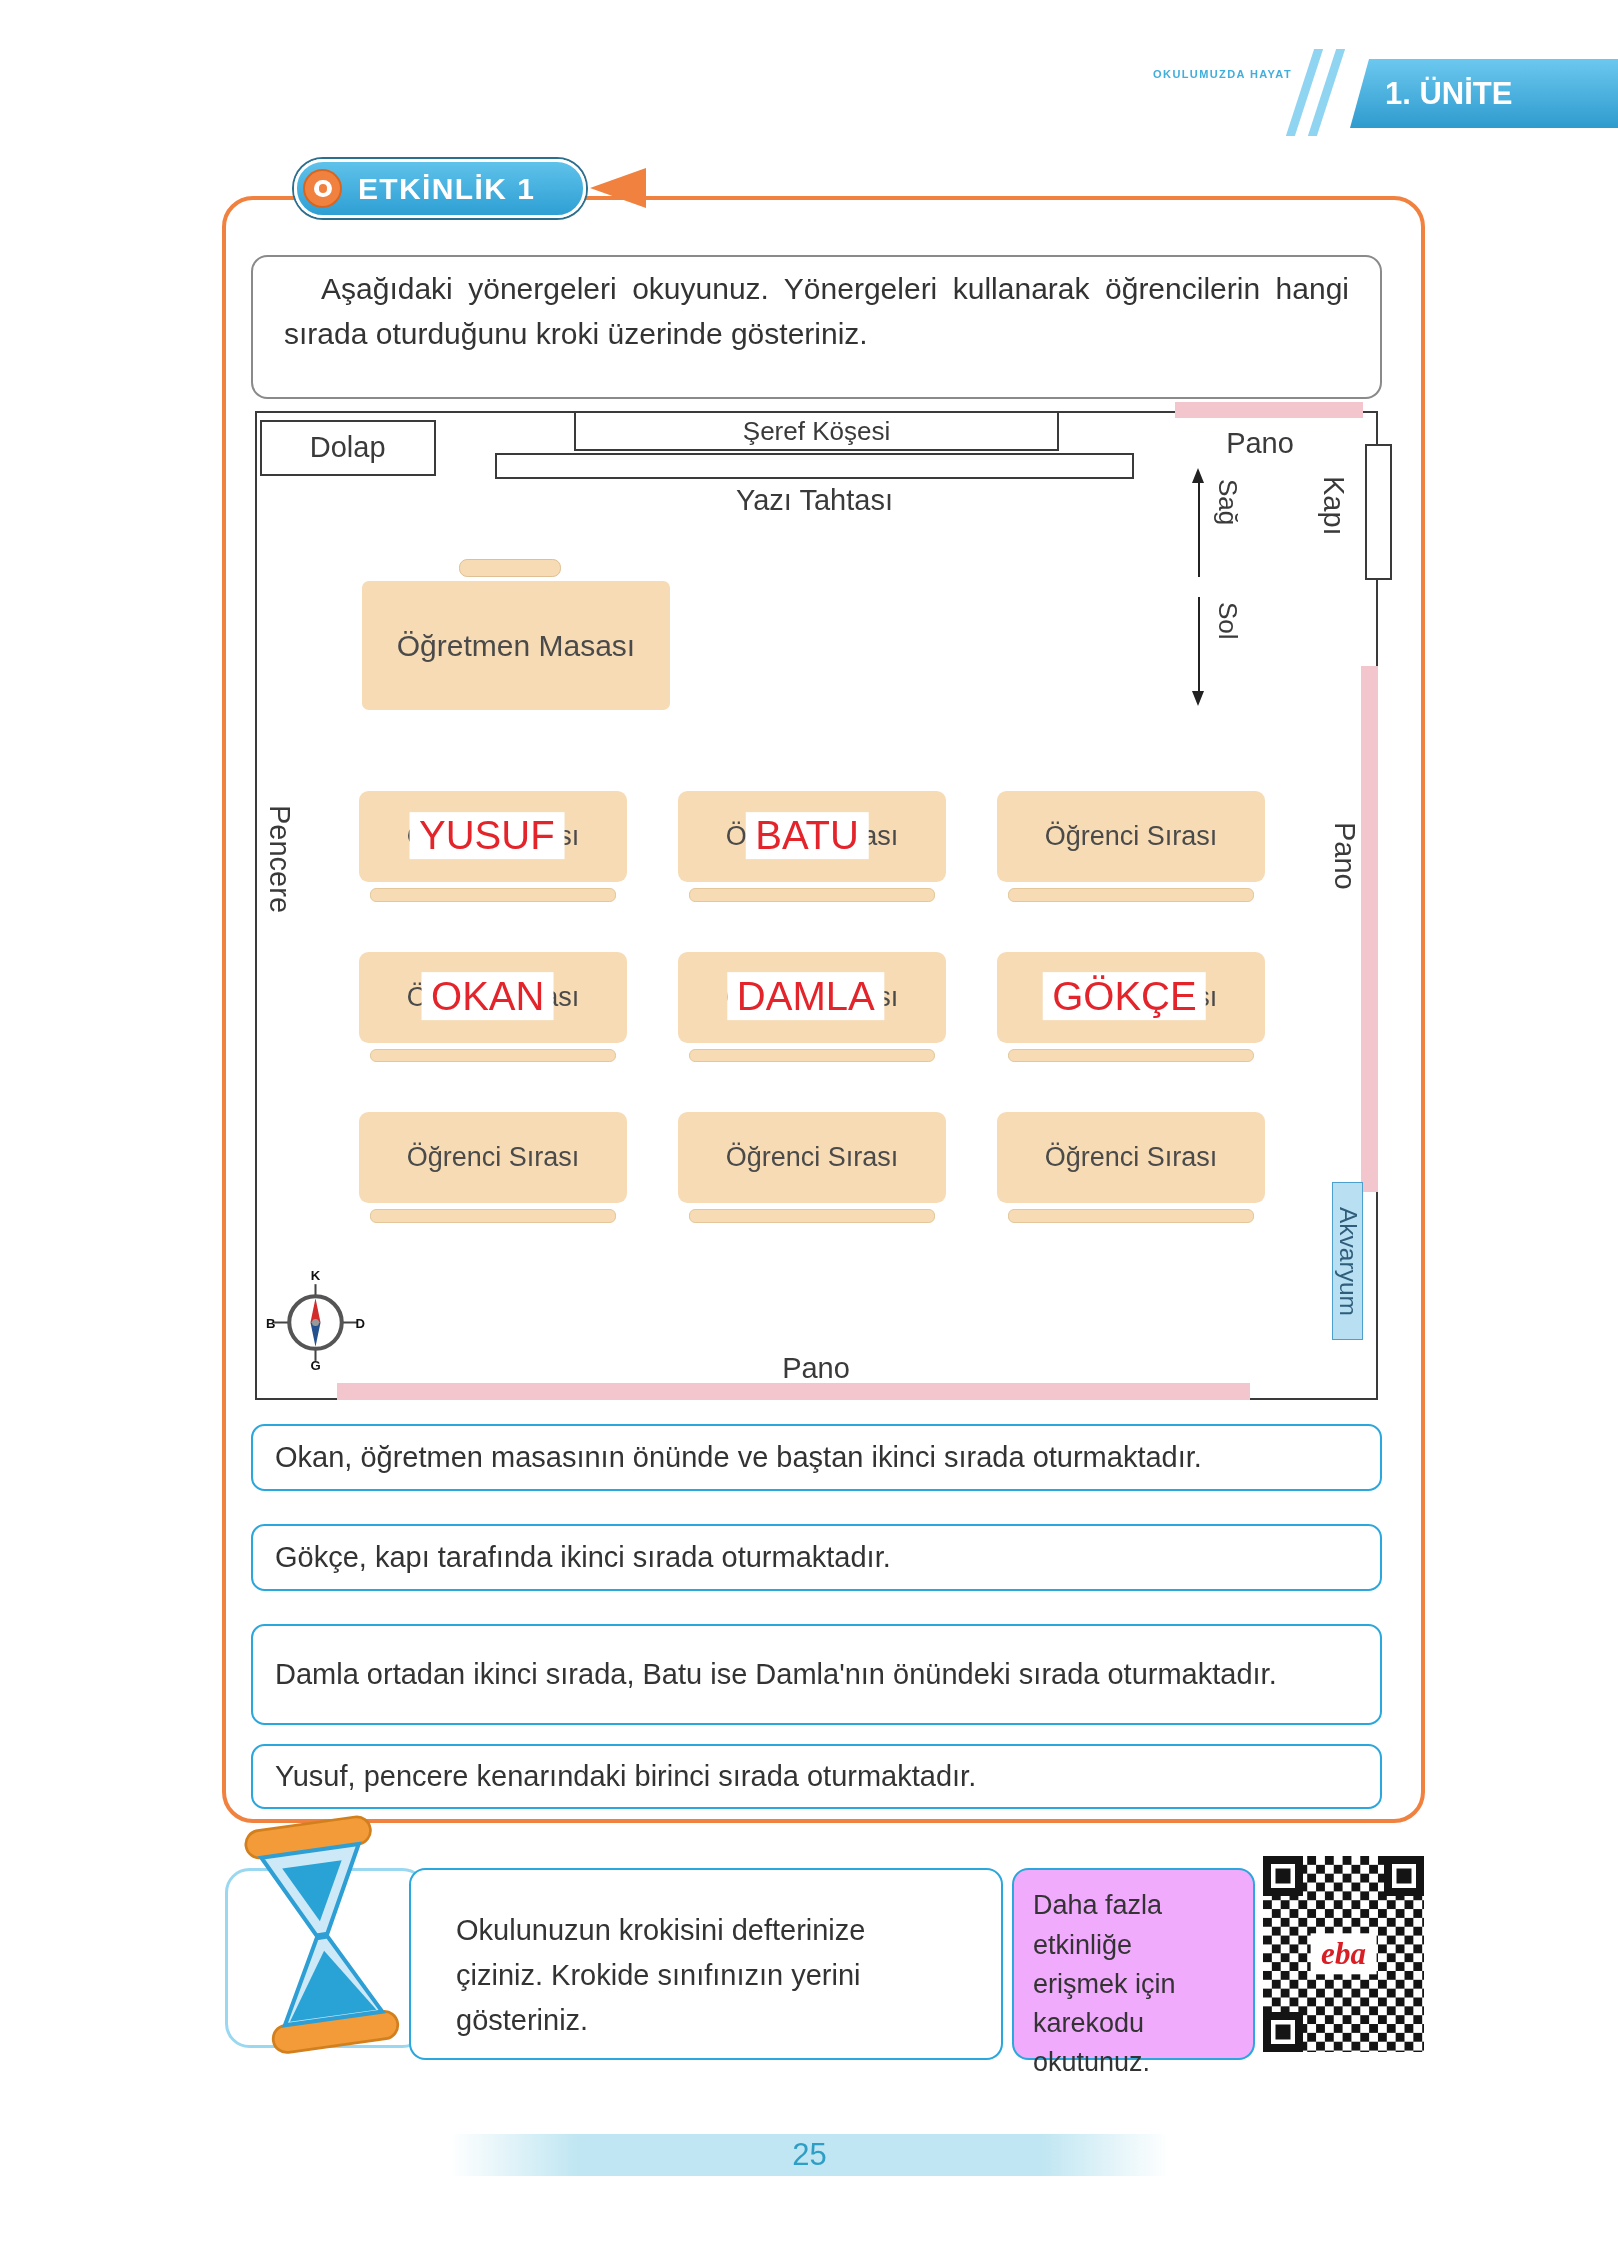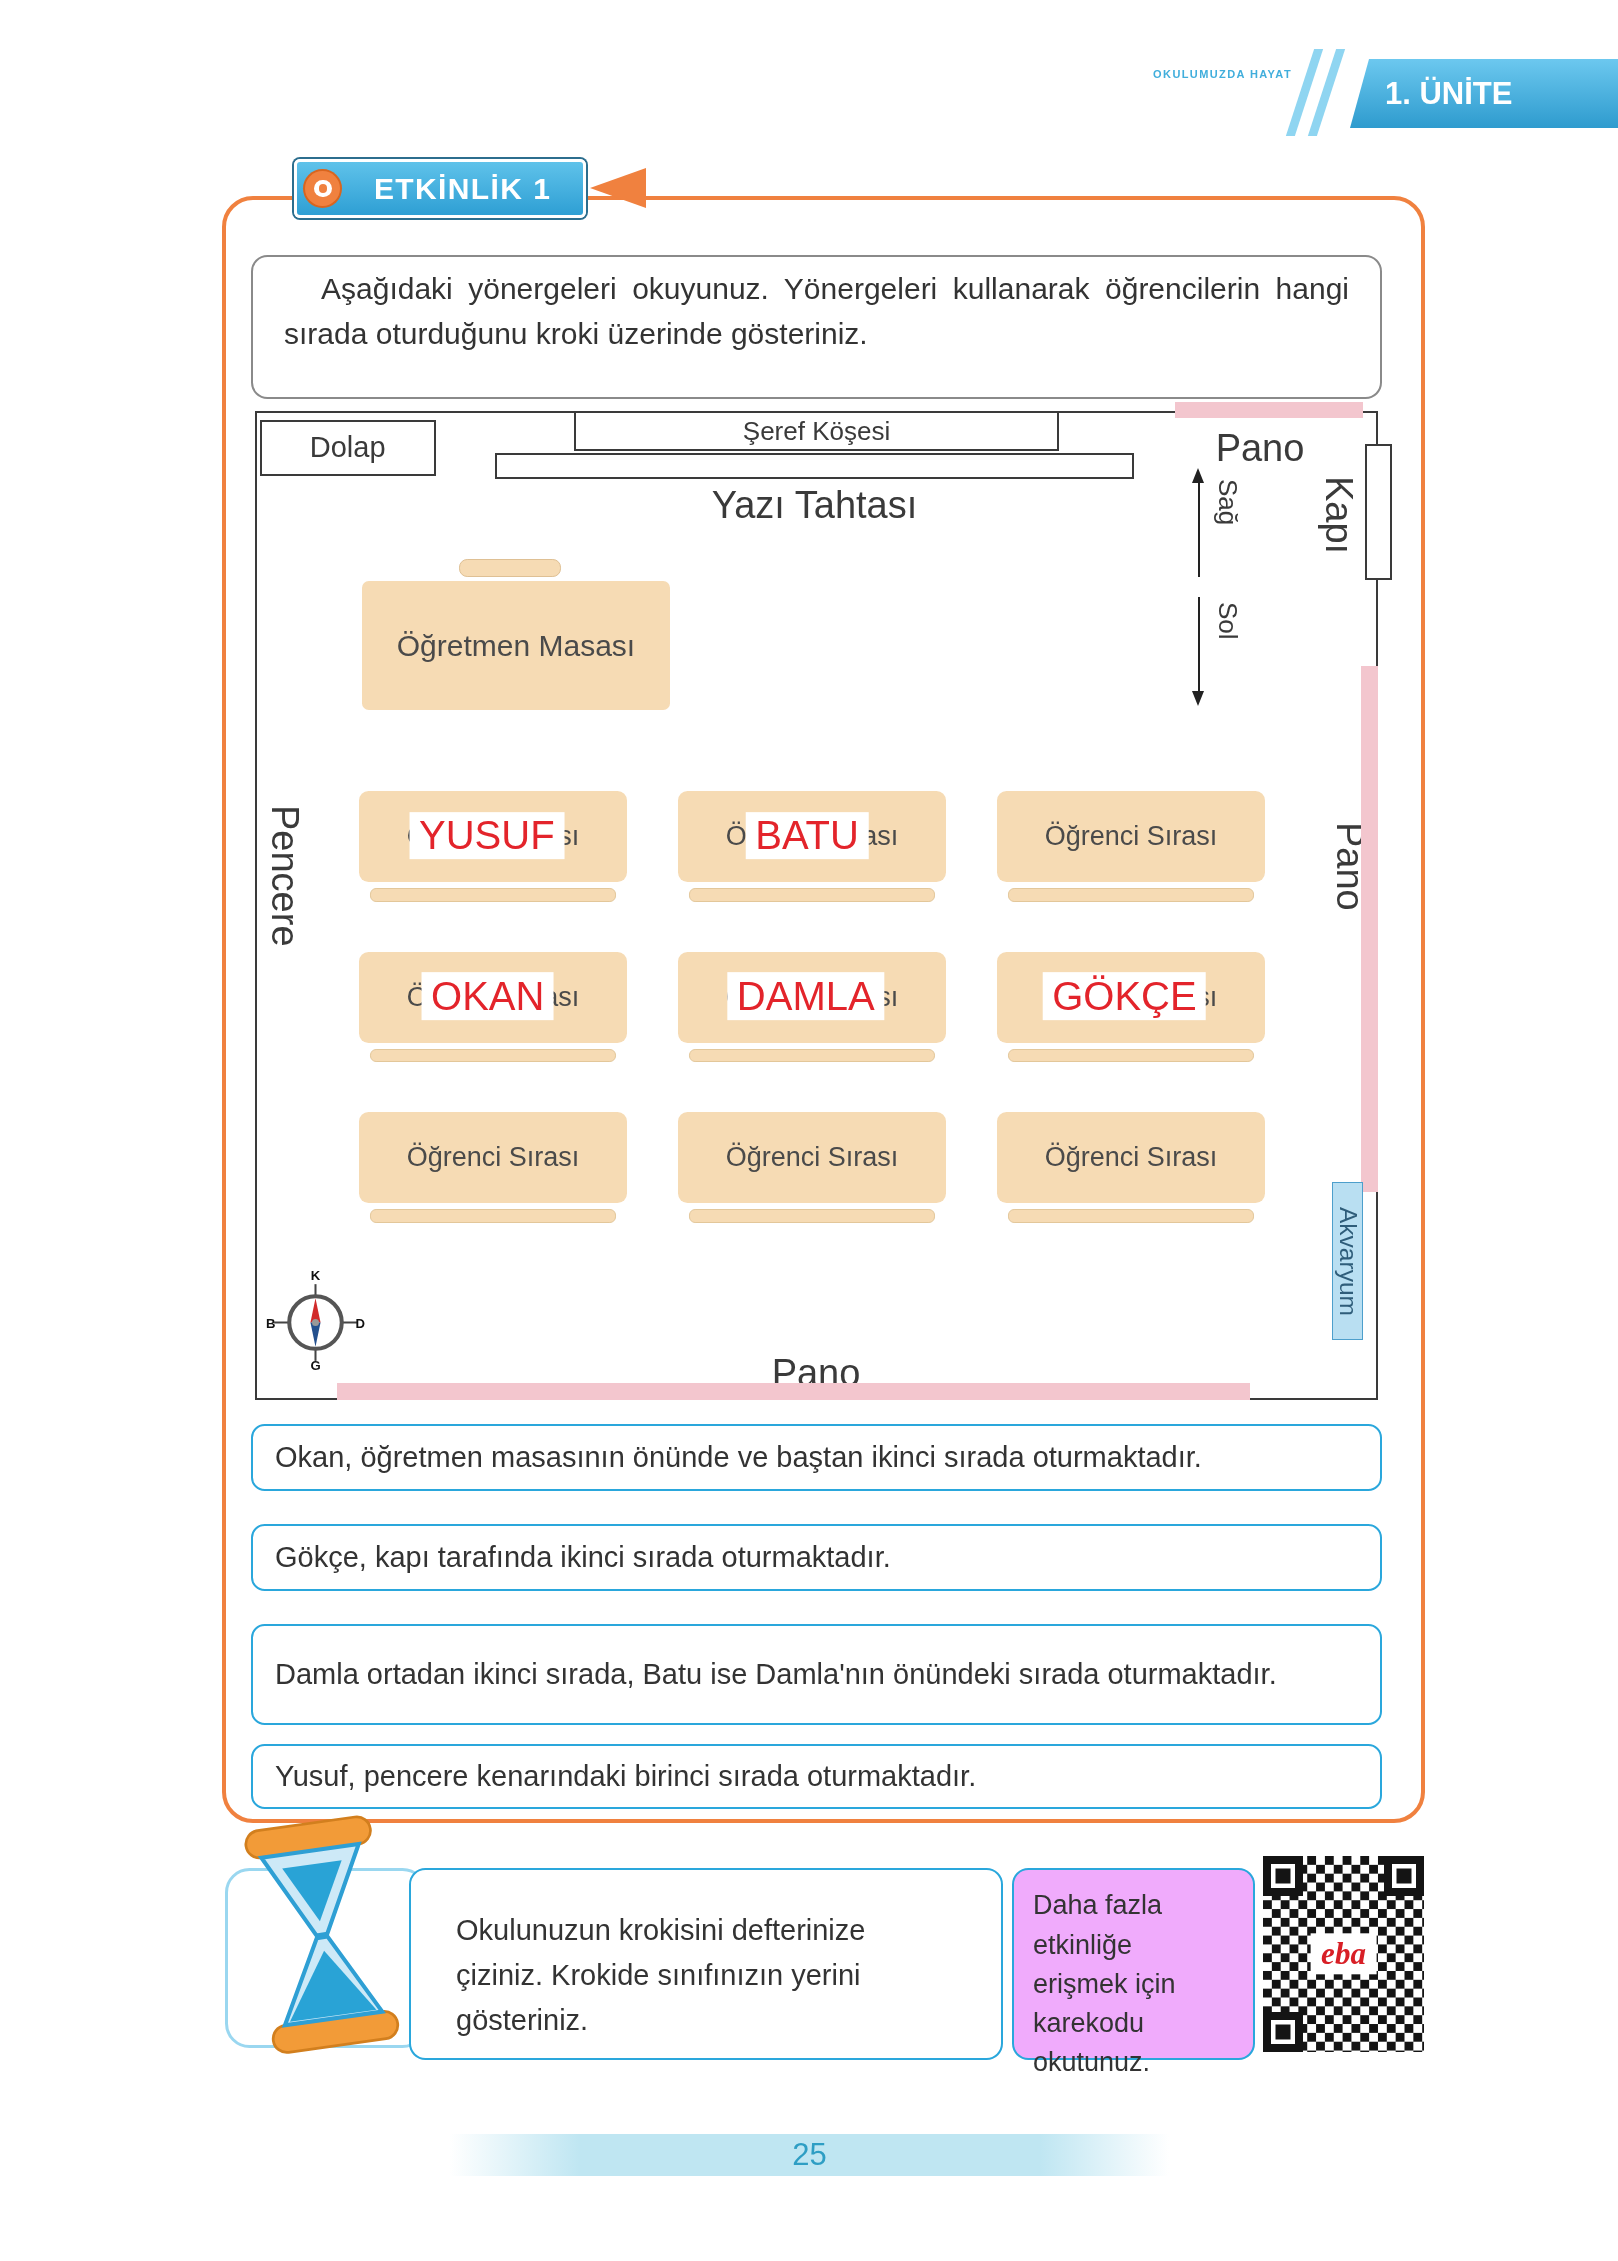--- a/index.html
+++ b/index.html
@@ -11,23 +11,23 @@
 MA    font-size:31px;font-weight:bold;color:#41AEDC;letter-spacing:1.4px;}
   .slash{position:absolute;top:49px;width:8.9px;height:87px;background:#8FD5F1;transform:skewX(-18deg);}
   .slash.s1{left:1300px;}
   .slash.s2{left:1322px;}
   .unit-banner{position:absolute;left:1350px;top:59px;width:268px;height:69px;
     background:linear-gradient(180deg,#6CC8EF 0%,#2E9BCE 100%);
     clip-path:polygon(19px 0,100% 0,100% 100%,0 100%);
     color:#fff;font-size:31px;font-weight:bold;line-height:69px;padding-left:35px;box-sizing:border-box;}
 
   
-  .badge{position:absolute;left:294px;top:159px;width:292px;height:59px;border-radius:6px;
+  .badge{position:absolute;left:294px;top:159px;width:292px;height:59px;border-radius:29px;
     background:linear-gradient(180deg,#5FC2EA 0%,#2E9FD4 100%);
-    border:3.4px solid #fff;box-shadow:0 0 0 2px #2C6E8E;display:flex;align-items:center;z-index:5;box-sizing:border-box;gap:16px;}
+    border:3.4px solid #fff;box-shadow:0 0 0 2px #2C6E8E;display:flex;align-items:center;z-index:5;box-sizing:border-box;}
   .badge-circle{width:35px;height:35px;border-radius:50%;background:#F0813F;margin-left:8.2px;
     display:flex;align-items:center;justify-content:center;box-shadow:0 0 0 2px #D8651F;}
   .badge-circle-inner{width:17.7px;height:17.7px;border-radius:50%;background:#fff;
     display:flex;align-items:center;justify-content:center;}
   .badge-circle-dot{width:8.2px;height:8.2px;border-radius:50%;background:#F0813F;}
   .badge-label{color:#fff;font-size:30px;font-weight:bold;margin-left:17.7px;letter-spacing:1.4px;}
   .badge-arrow{position:absolute;left:590px;top:168px;width:0;height:0;z-index:4;
     border-top:20.4px solid transparent;border-bottom:20.4px solid transparent;border-right:56px solid #F0813F;}
 
   
@@ -36,21 +36,21 @@
 
   
   .instruction-box{position:absolute;left:251px;top:255px;width:1131px;height:144px;
     border:2px solid #8a8a8a;border-radius:16.4px;background:#fff;box-sizing:border-box;
     padding:9px 31px;}
   .instruction-box p{margin:0;font-size:30px;line-height:1.5;text-indent:37px;text-align:justify;color:#333;}
 
   
   .kroki{position:absolute;left:255px;top:411px;width:1123px;height:989px;
     border:2px solid #3a3a3a;box-sizing:border-box;background:#fff;}
-  .kr-label{position:absolute;font-size:38px;color:#3a3a3a;}
+  .kr-label{position:absolute;font-size:29px;color:#3a3a3a;}
   .vtext{writing-mode:vertical-rl;}
 
   .dolap{position:absolute;left:2.7px;top:6.8px;width:172px;height:52px;border:2px solid #3a3a3a;
     background:#fff;display:flex;align-items:center;justify-content:center;font-size:29px;}
   .seref{position:absolute;left:317px;top:-2px;width:485px;height:40px;border:2px solid #3a3a3a;
     background:#fff;display:flex;align-items:center;justify-content:center;font-size:26px;box-sizing:border-box;}
   .yazi-rect{position:absolute;left:238px;top:40px;width:639px;height:26px;border:2px solid #3a3a3a;
     background:#fff;box-sizing:border-box;}
   .yazi-label{left:238px;top:71px;width:639px;text-align:center;}
   .pano-top-strip{position:absolute;left:918px;top:-11px;width:188px;height:16.4px;background:#F3C6CE;}

